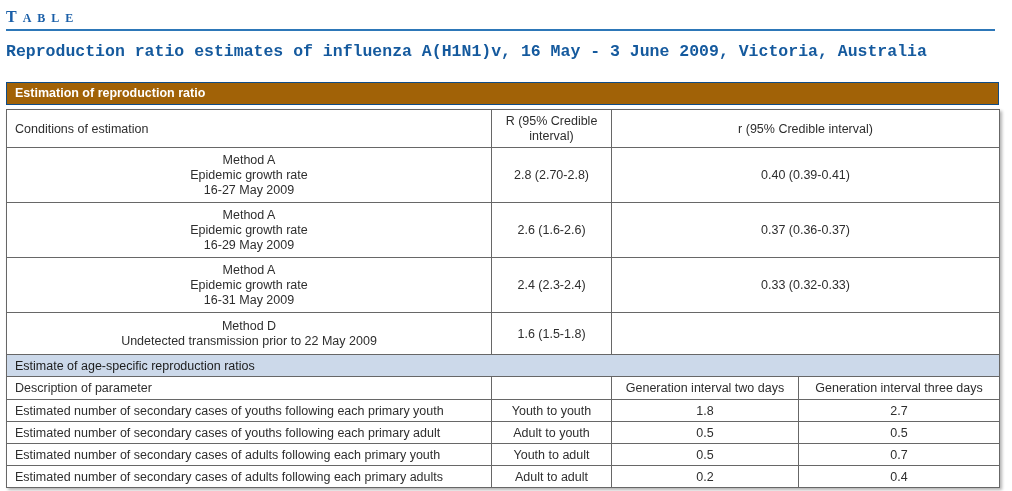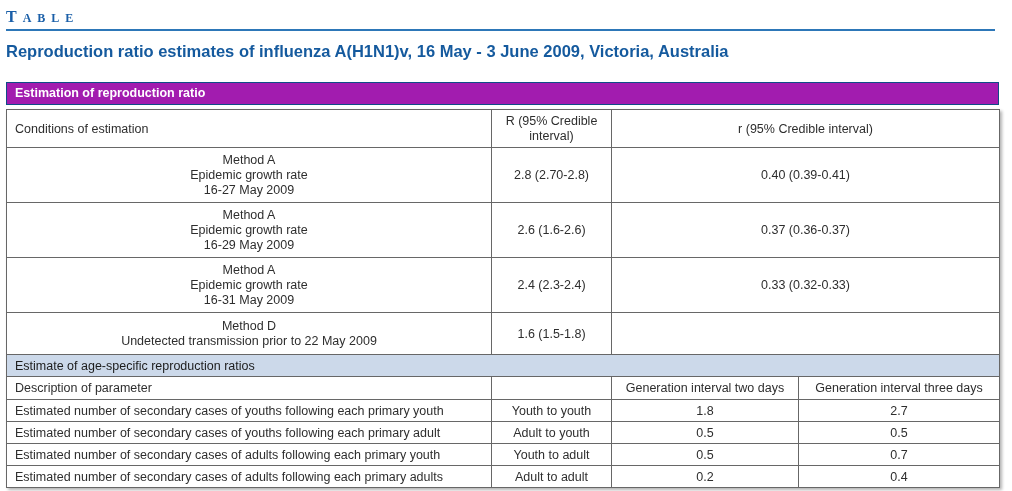--- a/index.html
+++ b/index.html
@@ -23,29 +23,29 @@
     letter-spacing: 6px;
     text-transform: uppercase;
   }
   .kicker::first-letter { font-size: 16px; letter-spacing: 6px; }
   .rule {
     width: 989px; height: 2px;
     background: #2d77b8;
     margin-top: 3px;
   }
   .doc-title {
-    font-family: Liberation Sans, sans-serif;
+    font-family: Liberation Mono, monospace;
     font-weight: bold;
     color: #155a9e;
     font-size: 16.5px;
     margin-top: 11px;
   }
   .banner {
     width: 993px; height: 23px;
-    background: #a21caf;
+    background: #a16207;
     border: 1px solid #0f4c87;
     color: #ffffff;
     font-weight: bold;
     font-size: 12.5px;
     line-height: 20px;
     padding-left: 8px;
     margin-top: 21px;
   }
   table.grid {
     width: 993px;

